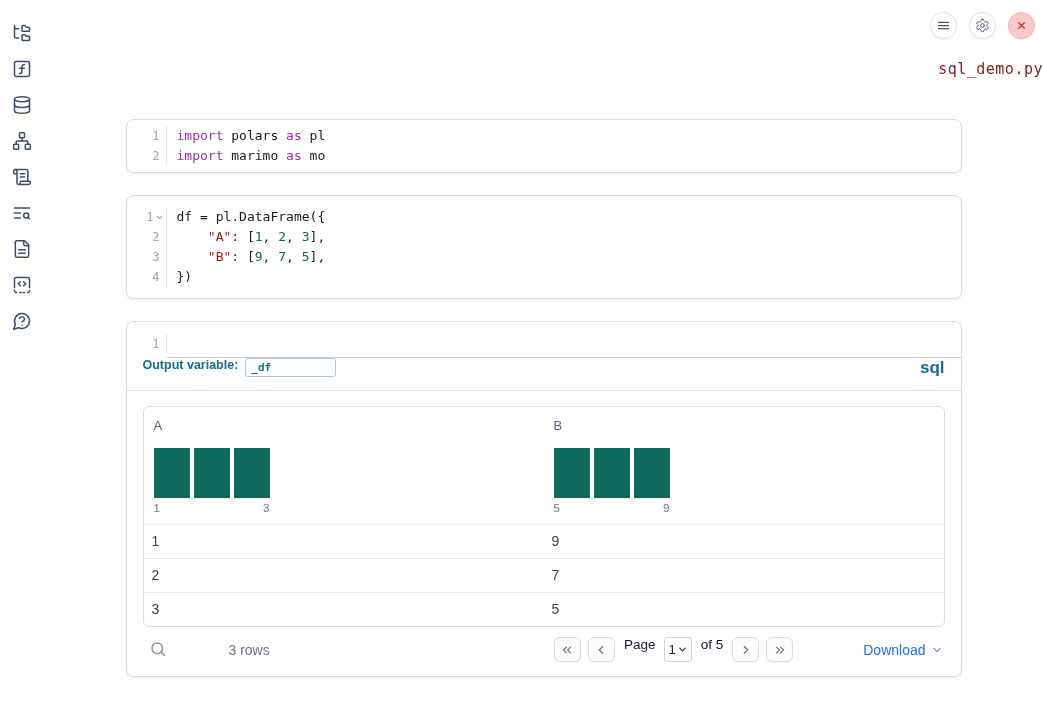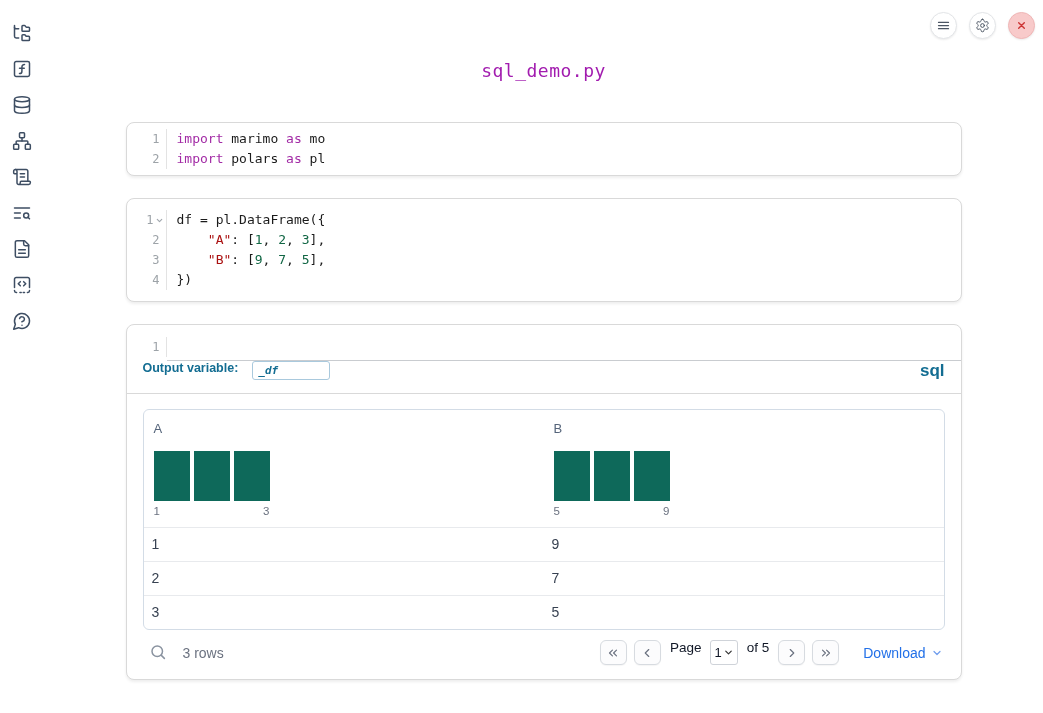--- a/index.html
+++ b/index.html
@@ -15,22 +15,22 @@
 
   
   .topbar { position:absolute; top:12px; right:8px; display:flex; gap:12px; }
   .circle-btn { width:27px; height:27px; border-radius:50%; background:#fff;
     border:1px solid #e3e5e8; box-shadow:0 1px 2px rgba(0,0,0,.08);
     display:flex; align-items:center; justify-content:center; color:#4b5563; cursor:pointer; }
   .circle-btn svg { width:15px; height:15px; }
   .circle-btn.close { background:#f8caca; border-color:#f0b6b6; color:#cc3333; }
 
   
-  .page-title { margin-top:60px; text-align:center; color:#a21caf;
-    font-family:"DejaVu Sans Mono", monospace; font-size:18px; letter-spacing:.5px; }
+  .page-title { margin-top:60px; text-align:right; color:#7f1d1d;
+    font-family:"DejaVu Sans Mono", monospace; font-size:15px; letter-spacing:.5px; }
 
   
   .main { margin-left:44px; }
   .notebook { width:836px; margin:41px auto 0 auto; }
   .cell { background:#fff; border:1px solid #d9d9d9; border-radius:8px;
     box-shadow:0 2px 3px rgba(0,0,0,.07); margin-bottom:22px; overflow:hidden; }
 
   .editor { display:flex; }
   .gutter { width:40px; flex:0 0 40px; border-right:1px solid #e3e3e3; }
   .gnum { height:20px; line-height:20px; text-align:right; padding-right:6px;
@@ -45,42 +45,42 @@
   .pad-md { padding-top:11px; padding-bottom:11px; }
   .tk.kw  { color:#a22ba5; }
   .tk.str { color:#aa1111; }
   .tk.num { color:#116644; }
   .tk.pl  { color:#1b1b1b; }
 
   
   .sql-divider { border-top:1px solid #c9ccd0; margin-left:40px; }
   .outvar-row { display:flex; align-items:flex-start; height:32px; padding:0 16px; }
   .outvar-label { font-size:12.5px; font-weight:bold; color:#136d92; }
-  .outvar-input { margin-left:14px; width:78px; height:19px; border:1px solid #a9c9dd;
+  .outvar-input { margin-left:7px; width:91px; height:19px; border:1px solid #a9c9dd;
     border-radius:3px; font-family:"DejaVu Sans Mono", monospace; font-size:11px;
-    font-weight:bold; color:#136d92; padding:0 5px; outline:none;font-style:italic; }
+    font-weight:bold; color:#136d92; padding:0 5px; outline:none; }
   .lang-badge { margin-left:auto; font-size:17px; font-weight:bold; color:#136d92; }
 
   
   .output-area { border-top:1px solid #d9d9d9; padding:15px 16px 10px 16px; }
   .tbl-box { border:1px solid #d3dce6; border-radius:6px; overflow:hidden; }
   .tbl-header { display:flex; border-bottom:1px solid #e8eaed; }
   .tbl-hcol { width:50%; padding:11px 8px 10px 10px; cursor:pointer; }
   .col-label { font-size:13px; color:#55647a; }
   .hist { margin-top:15px; }
   .hist-bars { display:flex; gap:4px; }
   .hist-bar { width:36px; height:50px; background:#0e695a; }
   .hist-axis { width:116px; display:flex; justify-content:space-between;
     margin-top:4px; font-size:11.5px; color:#6b7280; }
   .tbl-row { display:flex; border-bottom:1px solid #e8eaed; }
   .tbl-row:last-child { border-bottom:none; }
   .tbl-cell { width:50%; padding:7px 8px; font-size:14px; color:#374151; line-height:19px; }
 
   
-  .tbl-footer { display:flex; align-items:center; margin-top:10px; padding:0 2px 4px 6px; }
+  .tbl-footer { display:flex; align-items:center; margin-top:10px; padding:0 2px 4px 6px;gap:46px; }
   .search-btn { width:20px; height:20px; color:#8a93a0; cursor:pointer; }
   .search-btn svg { width:18px; height:18px; display:block; }
   .rowcount { margin-left:14px; font-size:14px; color:#6b7280; }
   .pager { margin-left:auto; display:flex; gap:7px; }
   .pg-btn { width:27px; height:25px; border:1px solid #d7dbe0; border-radius:6px;
     background:#fcfcfd; box-shadow:0 1px 1px rgba(0,0,0,.04); display:flex;
     align-items:center; justify-content:center; color:#6b7280; cursor:pointer; }
   .pg-btn svg { width:14px; height:14px; }
   .pg-text { font-size:13.5px; color:#111827; margin:0 2px; }
   .pg-select { display:inline-flex; align-items:center; gap:1px; border:1px solid #cfd3d9;
@@ -198,22 +198,22 @@
       <div class="editor pad-sm">
         <div class="gutter">
           <div class="gnum">
               <span>1</span>
             </div>
           <div class="gnum">
               <span>2</span>
             </div>
         </div>
         <div class="codecol">
+          <div class="code-line"><span class="tk kw">import</span><span class="tk pl"> polars </span><span class="tk kw">as</span><span class="tk pl"> pl</span></div>
           <div class="code-line"><span class="tk kw">import</span><span class="tk pl"> marimo </span><span class="tk kw">as</span><span class="tk pl"> mo</span></div>
-          <div class="code-line"><span class="tk kw">import</span><span class="tk pl"> polars </span><span class="tk kw">as</span><span class="tk pl"> pl</span></div>
         </div>
       </div>
     </div>
 
     <div class="cell">
       <div class="editor pad-md">
         <div class="gutter">
           <div class="gnum">
               <span>1</span>
               <span class="fold">

